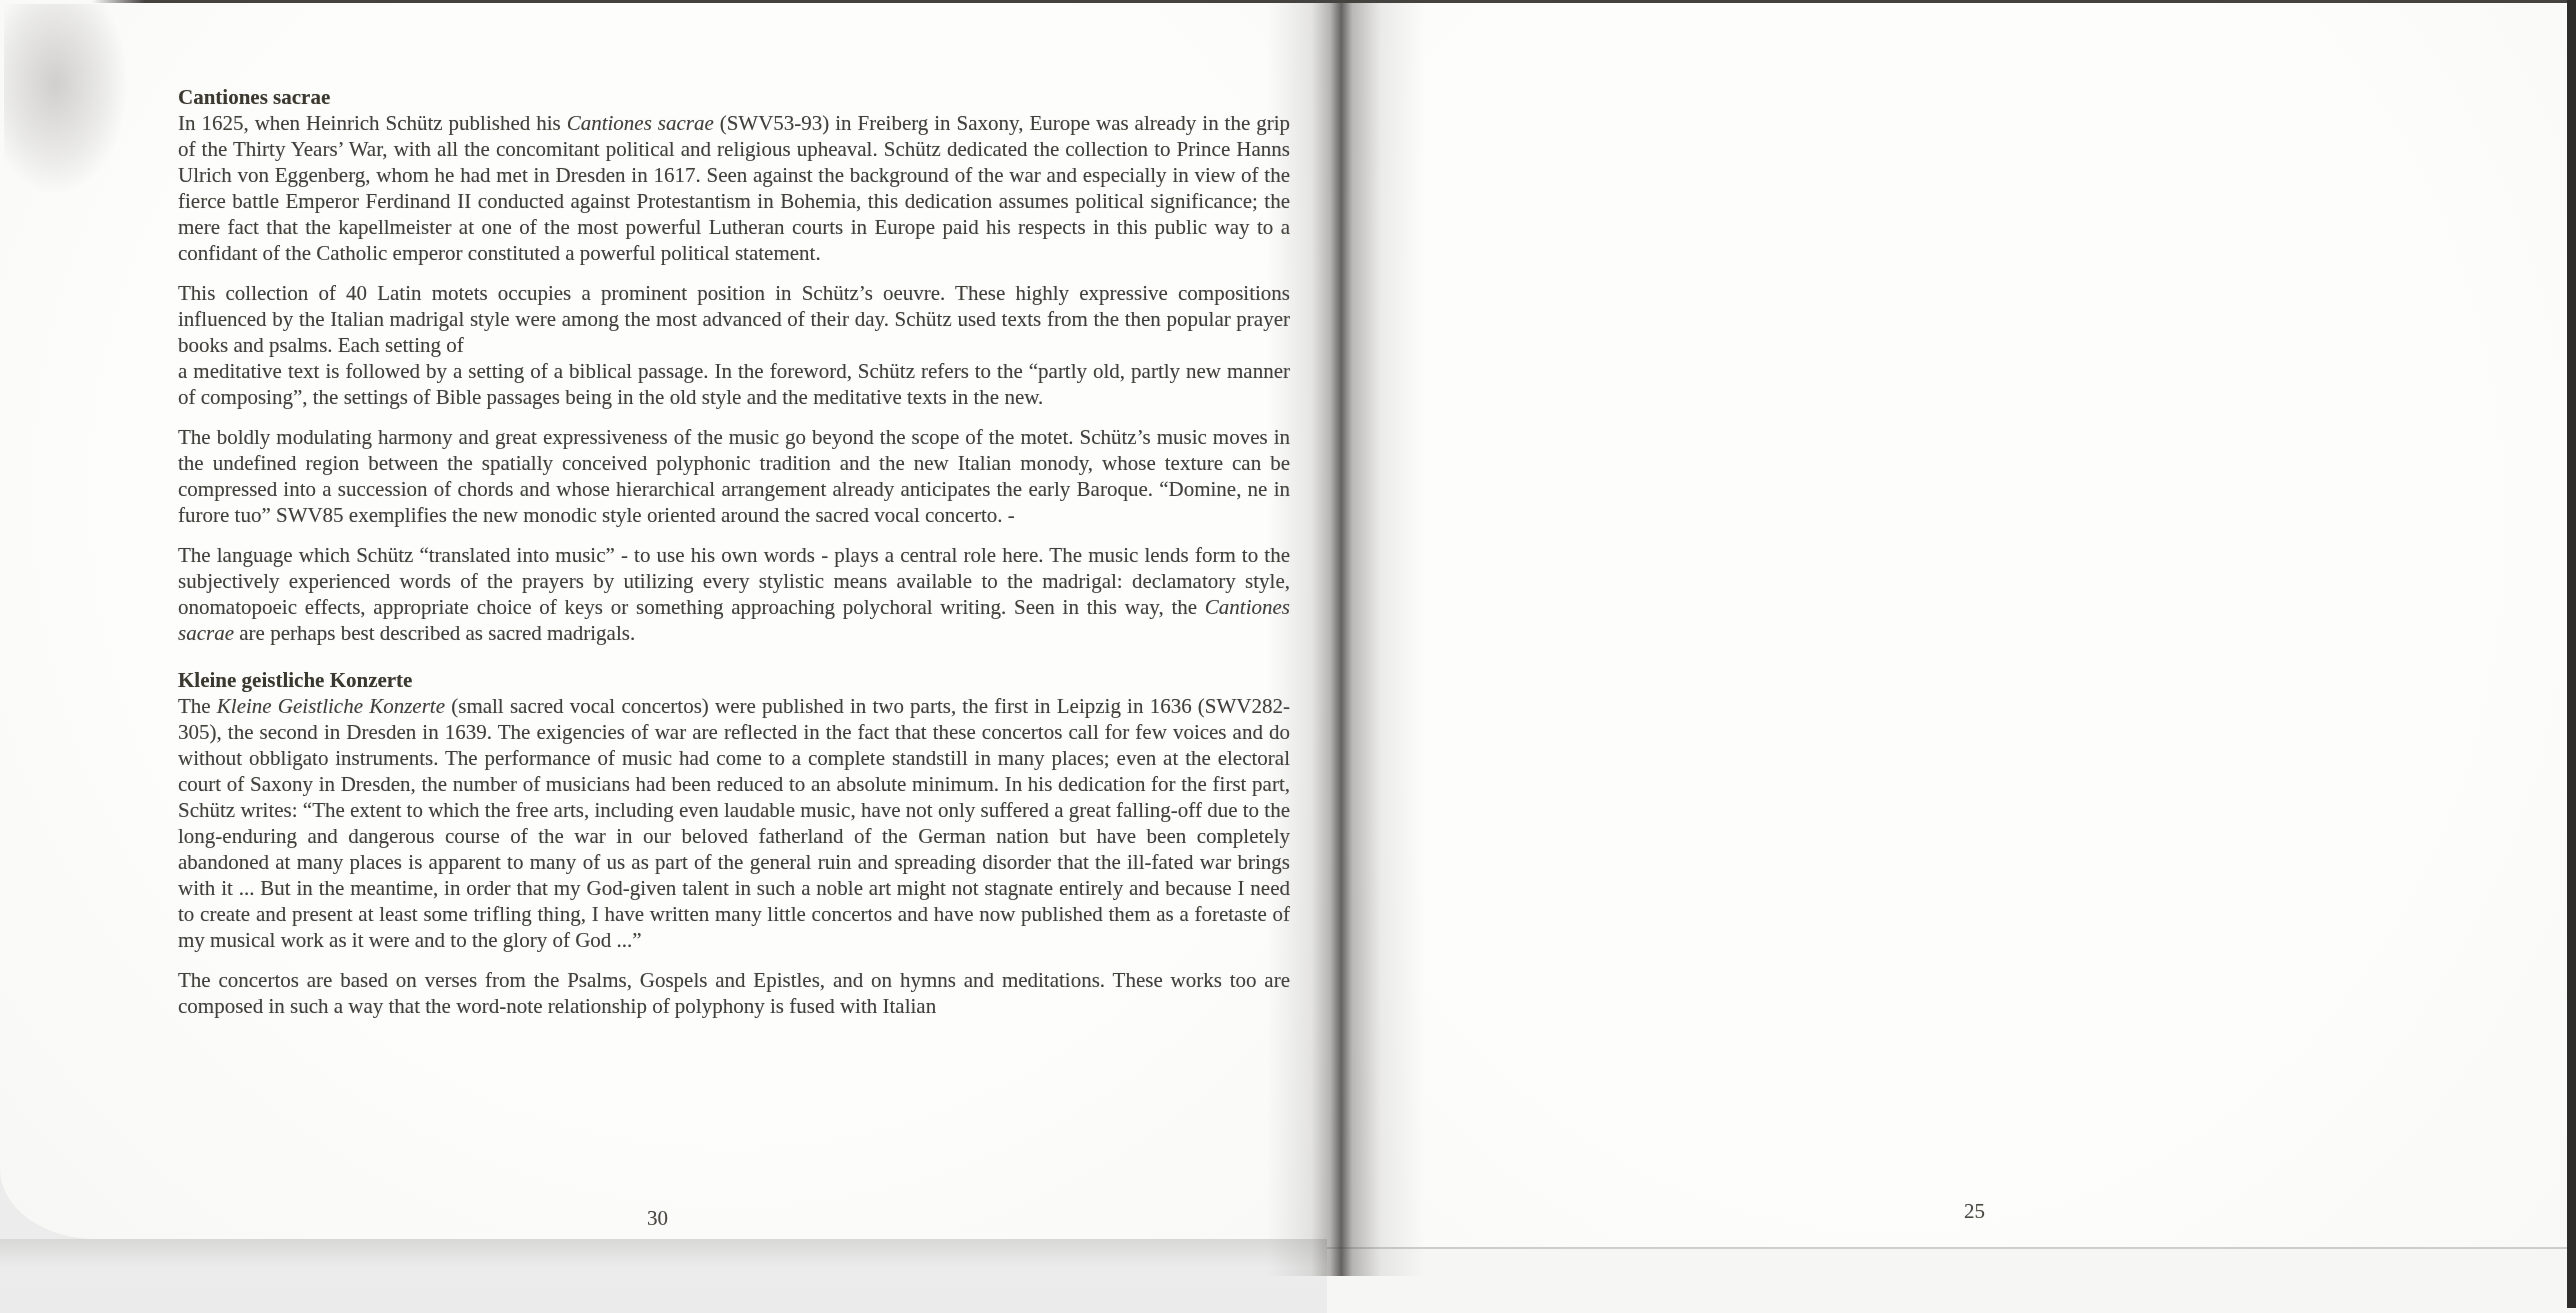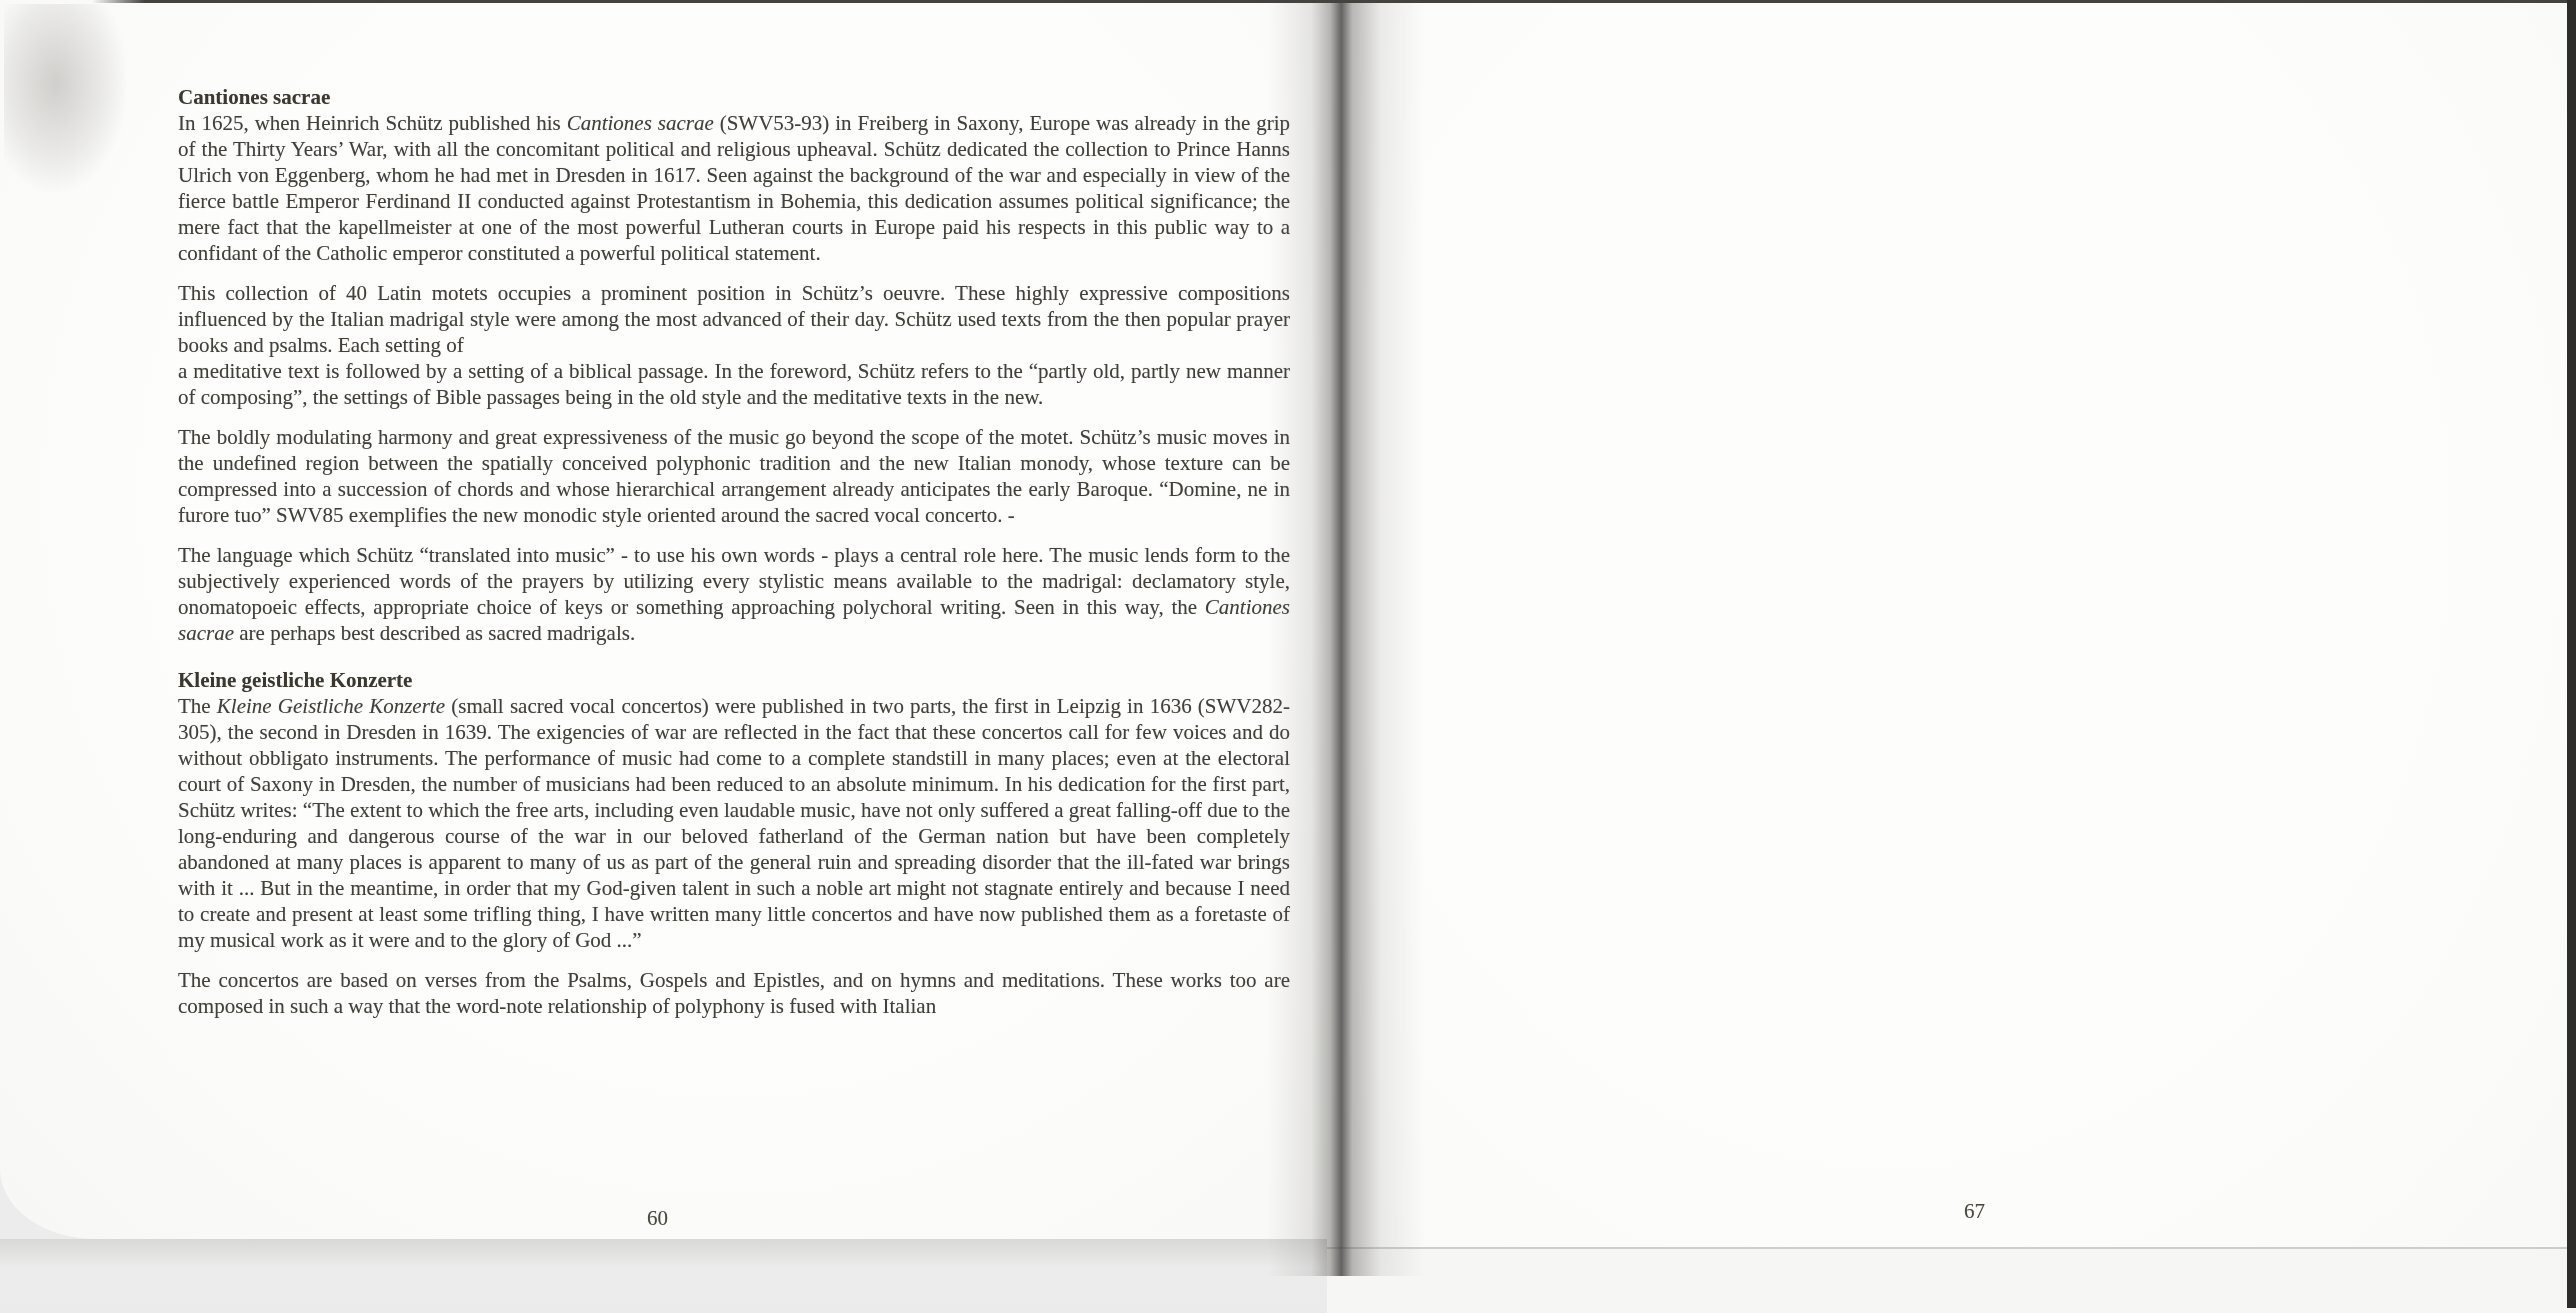--- a/index.html
+++ b/index.html
@@ -104,21 +104,21 @@
       </div>
   </div>
 
   <div class="page page-right">
     
   </div>
 
   <div class="right-bottom-strip"></div>
   <div class="right-bottom-line"></div>
 
-  <div class="page-number pn-left">60</div>
-  <div class="page-number pn-right">67</div>
+  <div class="page-number pn-left">30</div>
+  <div class="page-number pn-right">25</div>
 
   <div class="gutter-shadow"></div>
   <div class="top-edge"></div>
   <div class="right-edge"></div>
 
 </div>
 
 
 </body></html>

